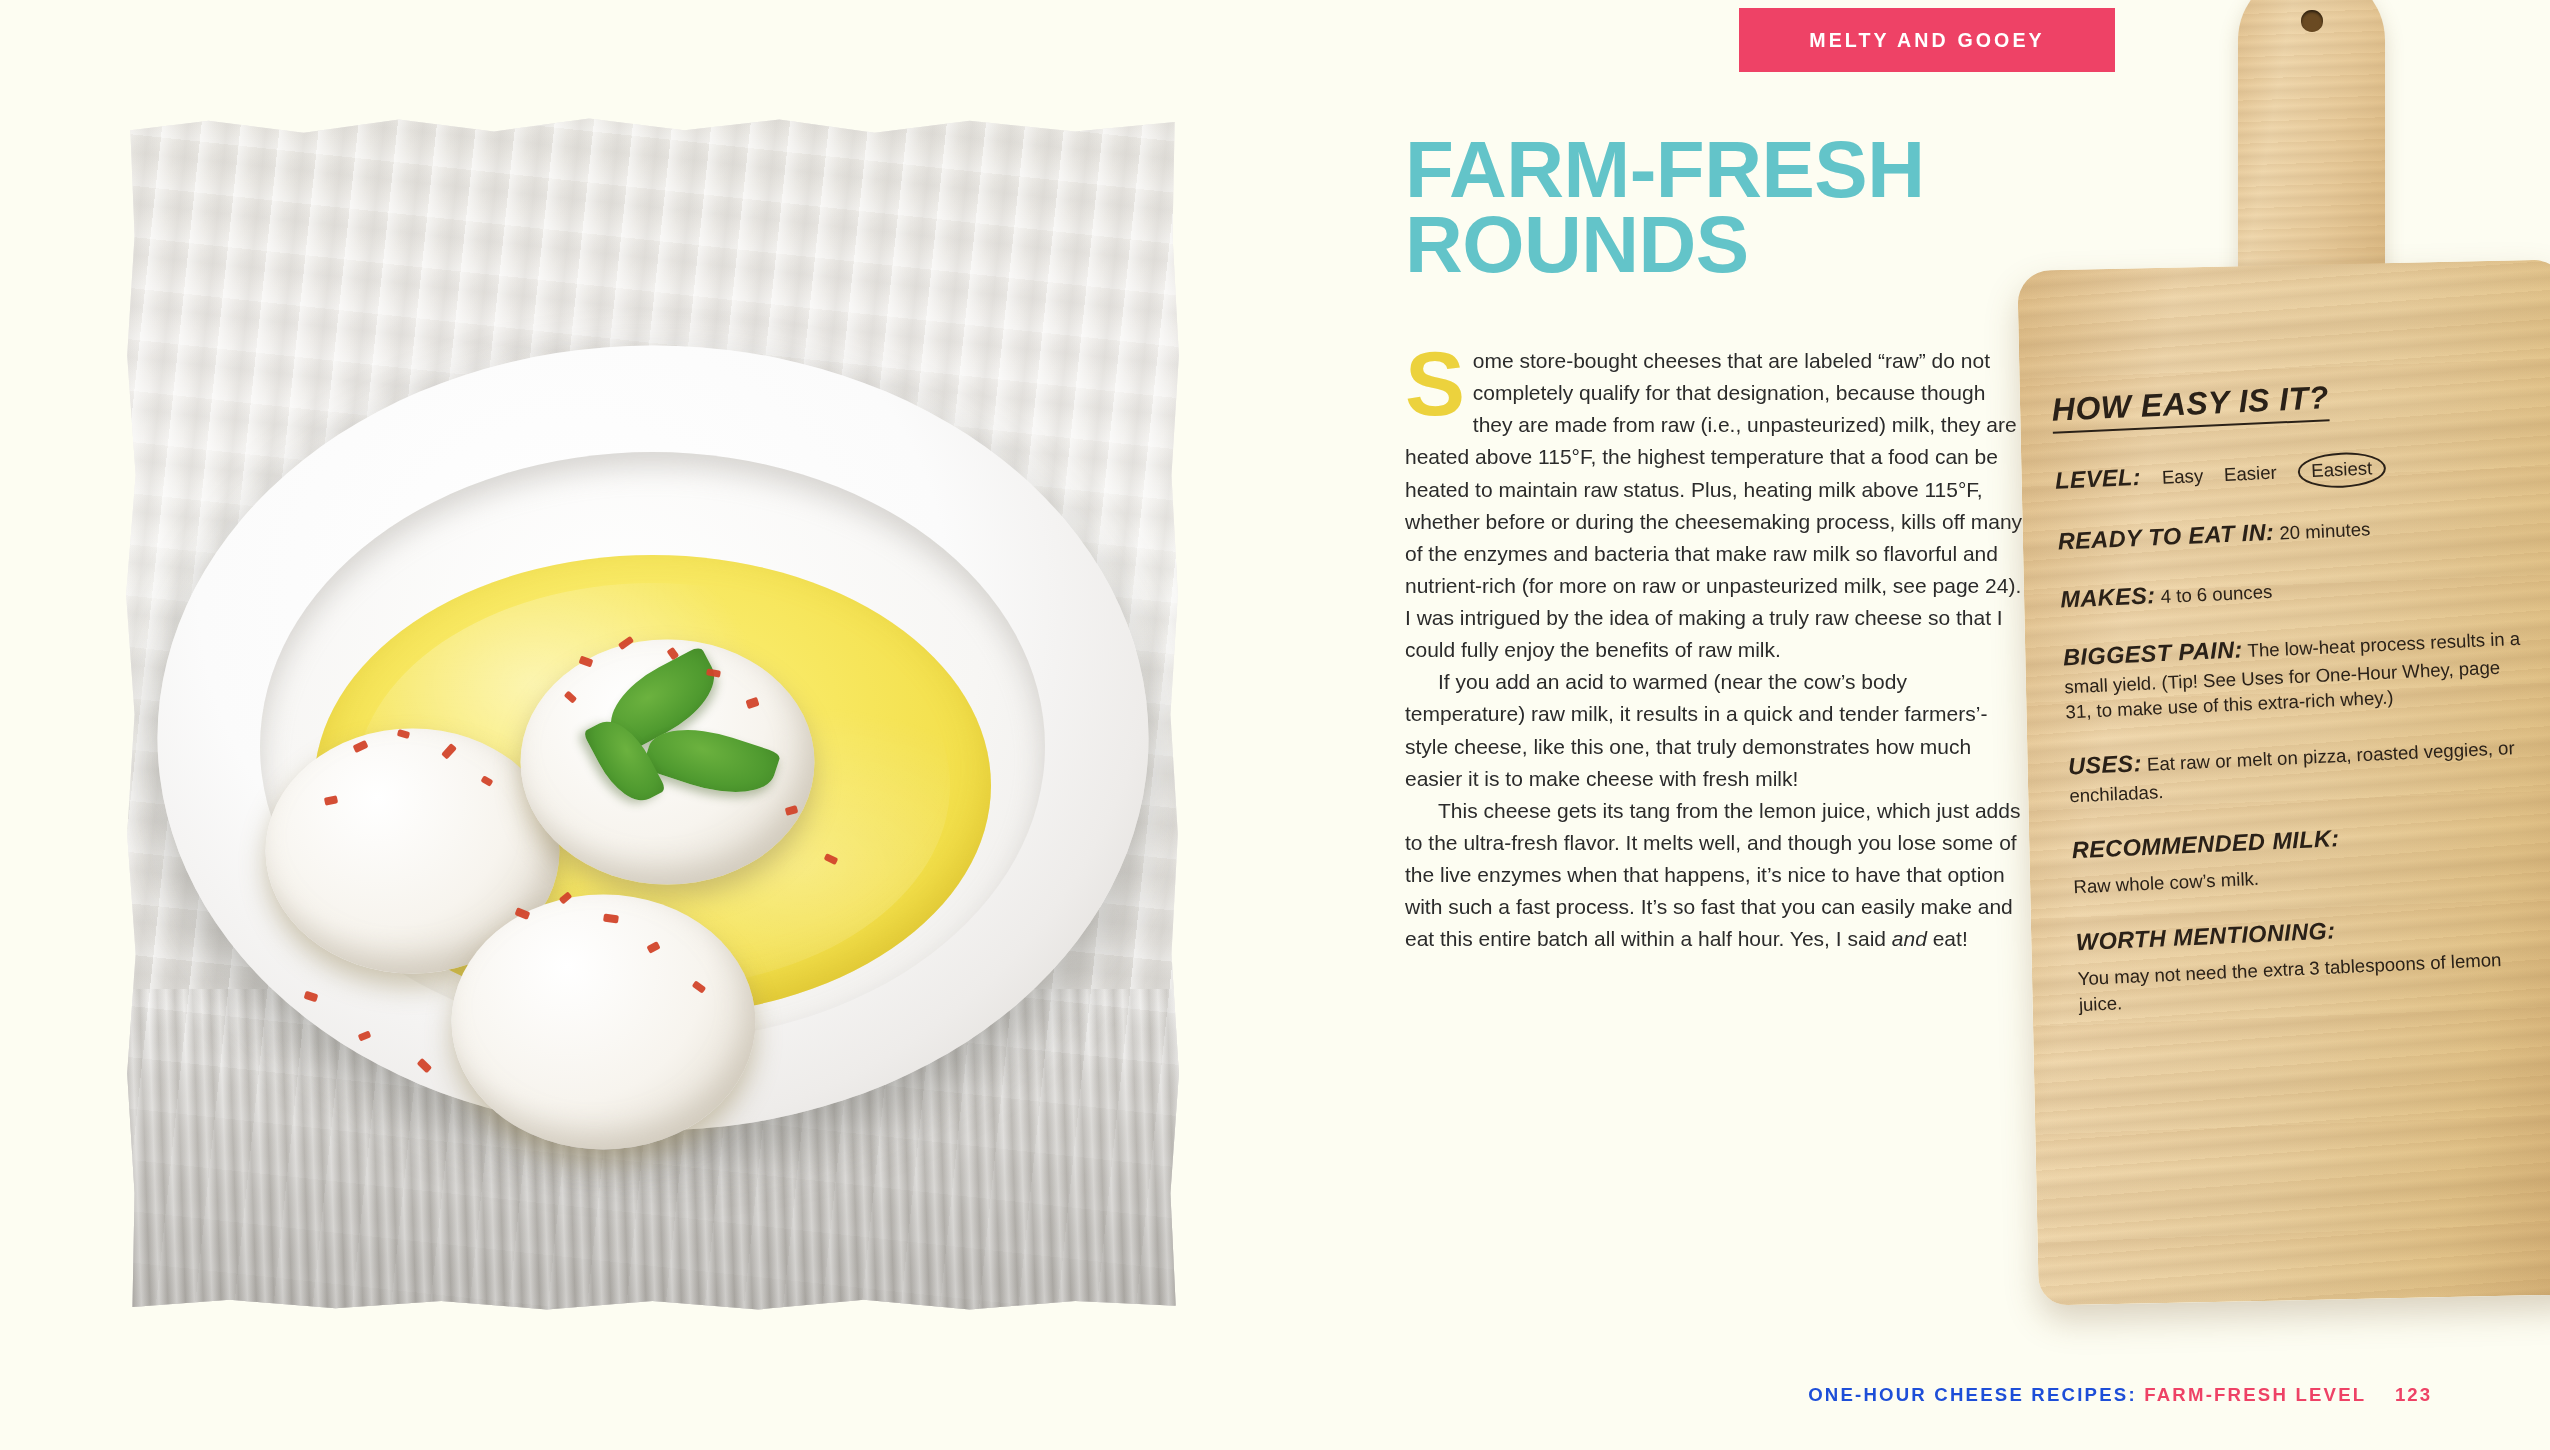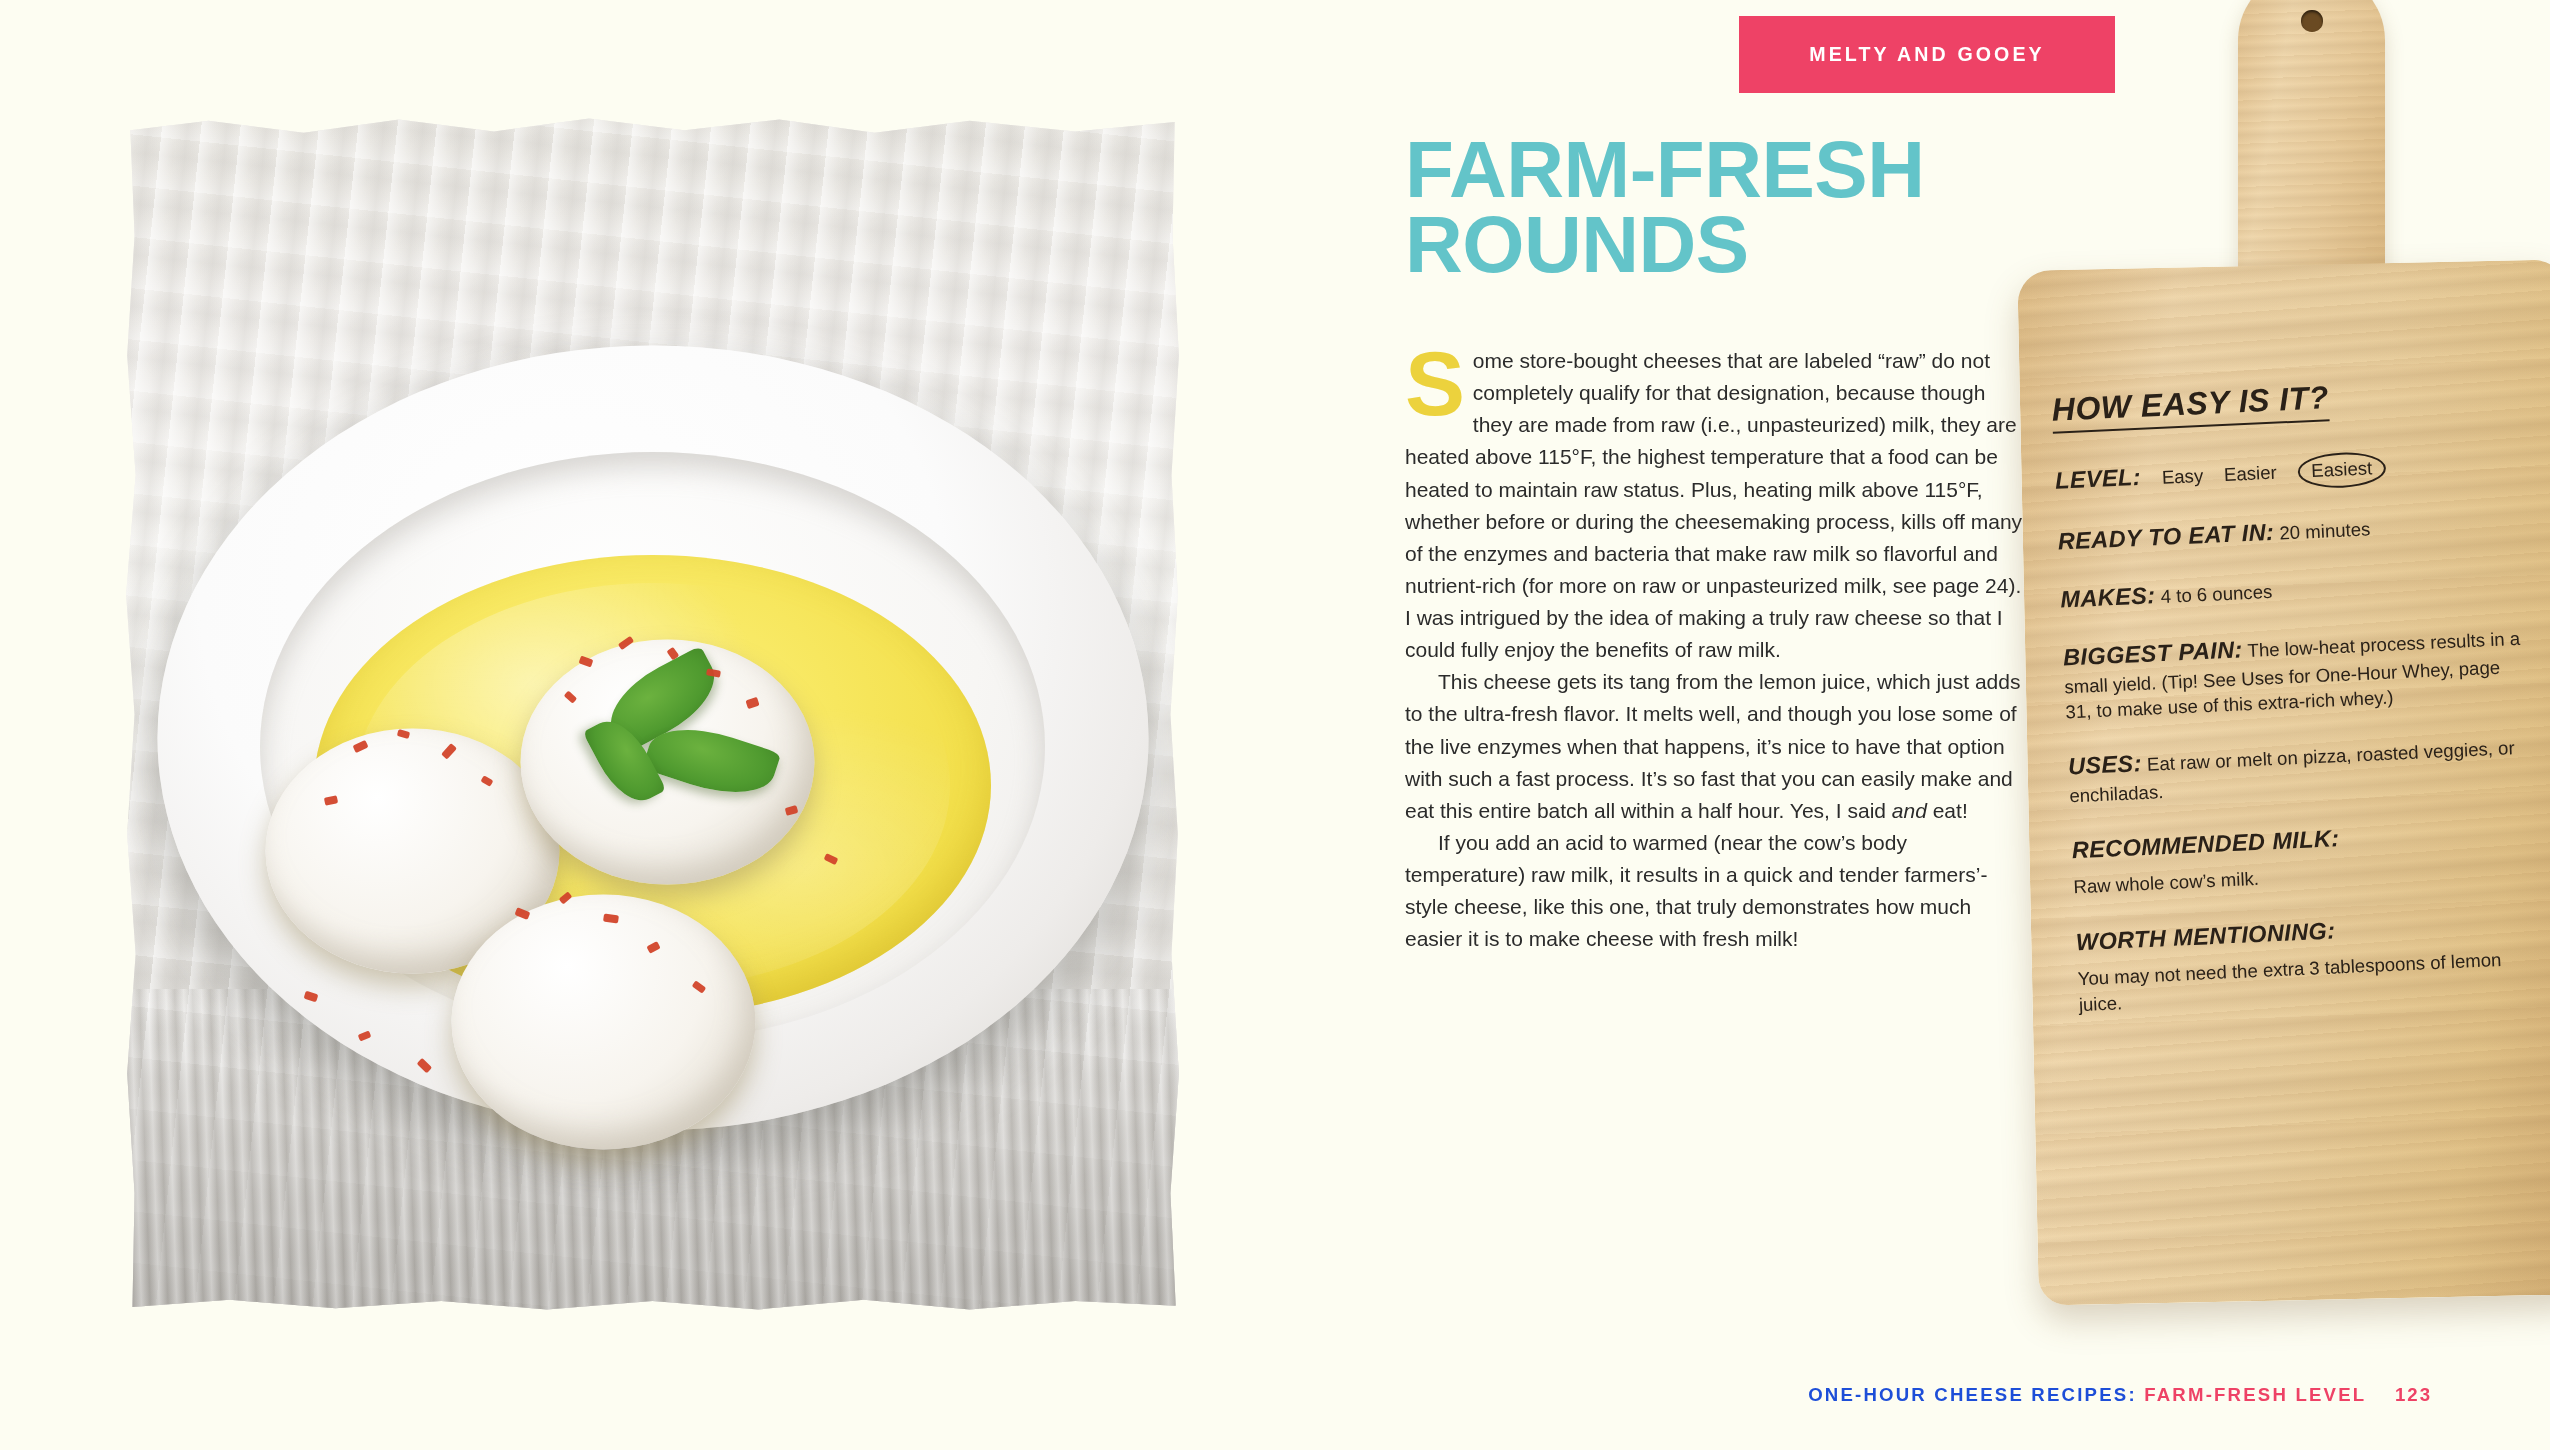--- a/index.html
+++ b/index.html
@@ -133,23 +133,23 @@
     position: absolute;
     background: radial-gradient(ellipse at 40% 35%, #6cb23f 0%, #4f9a2f 60%, #3b7d22 100%);
     border-radius: 60% 10% 60% 10%;
     box-shadow: 0 5.9px 9.8px rgba(60,90,30,0.35);
   }
 
   
   .kicker {
     position: absolute;
     left: 1739px;
-    top: 16px;
+    top: 8px;
     width: 376px;
-    height: 77px;
+    height: 64px;
     background: #ee4266;
     display: flex;
     align-items: center;
     justify-content: center;
   }
   .kicker span {
     color: #ffffff;
     font-size: 19.6px;
     font-weight: bold;
     letter-spacing: 3.1px;
@@ -334,22 +334,22 @@
 
   <h1 class="headline">
     <span>FARM-FRESH</span><br>
     <span>ROUNDS</span>
   </h1>
 
   <div class="body-col">
     <p>
       <span class="dropcap">S</span><span>ome store-bought cheeses that are labeled “raw” do not completely qualify for that designation, because though they are made from raw (i.e., unpasteurized) milk, they are heated above 115°F, the highest temperature that a food can be heated to maintain raw status. Plus, heating milk above 115°F, whether before or during the cheesemaking process, kills off many of the enzymes and bacteria that make raw milk so flavorful and nutrient-rich (for more on raw or unpasteurized milk, see page 24). I was intrigued by the idea of making a truly raw cheese so that I could fully enjoy the benefits of raw milk.</span>
     </p>
+    <p>If you add an acid to warmed (near the cow’s body temperature) raw milk, it results in a quick and tender farmers’-style cheese, like this one, that truly demonstrates how much easier it is to make cheese with fresh milk!</p>
     <p><span>This cheese gets its tang from the lemon juice, which just adds to the ultra-fresh flavor. It melts well, and though you lose some of the live enzymes when that happens, it’s nice to have that option with such a fast process. It’s so fast that you can easily make and eat this entire batch all within a half hour. Yes, I said </span><em>and</em><span> eat!</span></p>
-    <p>If you add an acid to warmed (near the cow’s body temperature) raw milk, it results in a quick and tender farmers’-style cheese, like this one, that truly demonstrates how much easier it is to make cheese with fresh milk!</p>
   </div>
 
   <div class="board">
     <div class="board-handle"></div>
     <div class="board-hole"></div>
     <div class="board-body"></div>
   </div>
 
   <div class="board-content">
     <div class="bq-title">HOW EASY IS IT?</div>

